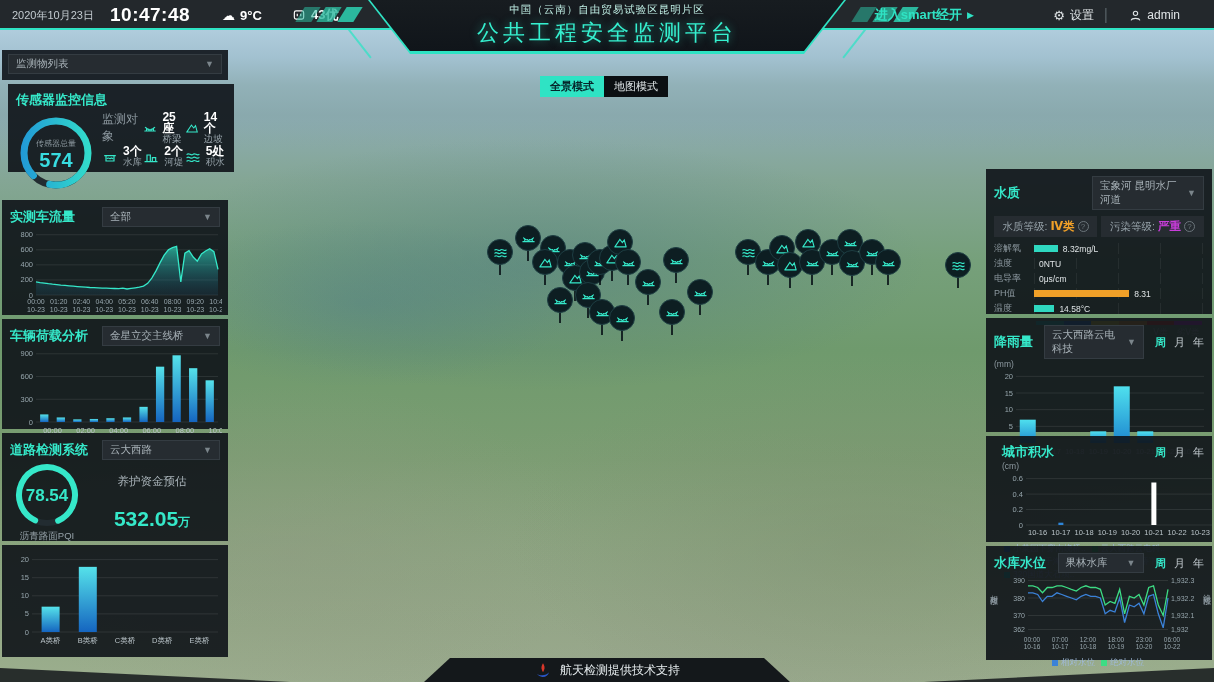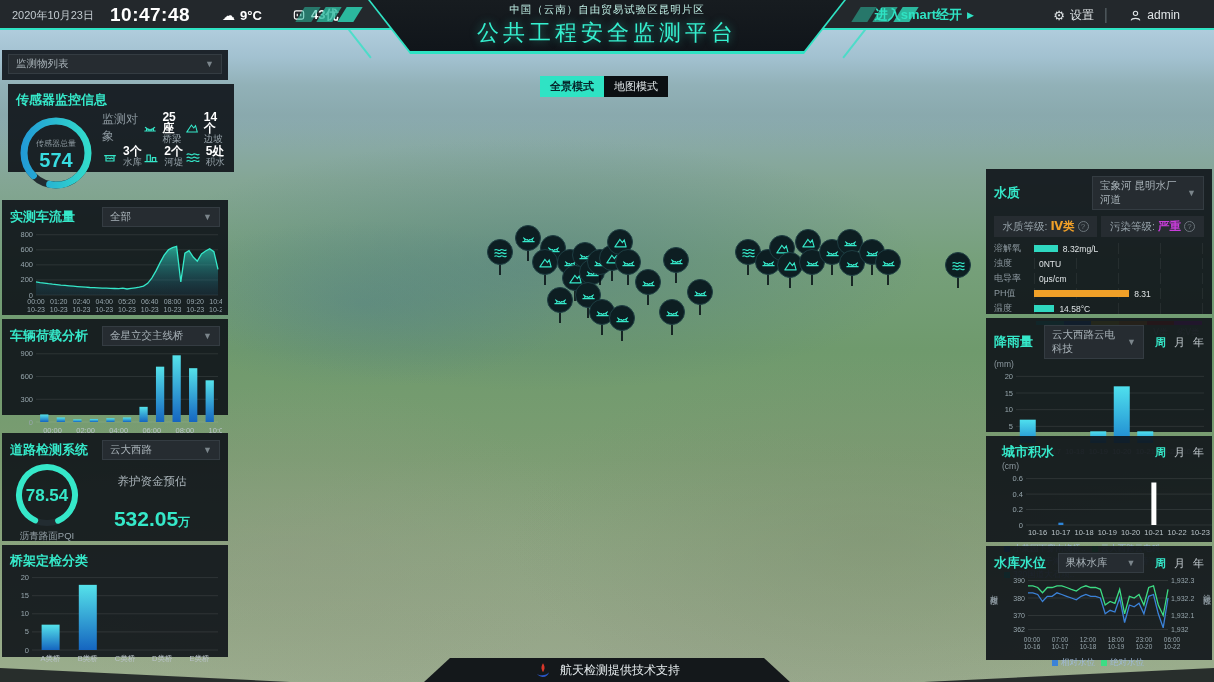--- a/index.html
+++ b/index.html
@@ -53,21 +53,21 @@
     padding:2px 7px; display:flex; align-items:center; justify-content:space-between; cursor:pointer; }
   .dropdown .caret { color:#7b858b; font-size:9px; margin-left:8px; }
   .tabs { display:flex; gap:8px; font-size:11px; color:#c3cbd0; }
   .tabs span { cursor:pointer; }
   .tabs .active { color:#35e8c9; font-weight:bold; }
 
   
   #p-monitor-list { top:50px; left:2px; height:30px; padding:4px 6px; }
   #p-sensor { top:84px; left:8px; height:88px; }
   #p-traffic { top:200px; left:2px; height:115px; }
-  #p-load { top:319px; left:2px; height:96px; }
+  #p-load { top:319px; left:2px; height:110px; }
   #p-road { top:433px; left:2px; height:108px; }
   #p-bridgeclass { top:545px; left:2px; height:112px; }
 
   
   #p-video { top:48px; left:986px; height:117px; }
   #p-quality { top:169px; left:986px; height:145px; }
   #p-rain { top:318px; left:986px; height:114px; }
   #p-citywater { top:436px; left:986px; height:106px;padding-left:16px; }
   #p-reservoir { top:546px; left:986px; height:114px; }
 
@@ -653,21 +653,20 @@
       <div id="road-right">
         <div id="road-est-label">养护资金预估</div>
         <div id="road-est-value">
           <span>532.05</span><small>万</small>
         </div>
       </div>
     </div>
   </div>
 
   <div class="panel" id="p-bridgeclass">
-    <div class="p-title">桥架定检分类</div>
     <div id="bridge-chart"><svg width="212" height="94" viewBox="0 0 212 94">
           <defs>
             <linearGradient id="g3" x1="0" y1="0" x2="0" y2="1">
               <stop offset="0" stop-color="#55e2ea"></stop>
               <stop offset="1" stop-color="#1565c0"></stop>
             </linearGradient>
           </defs>
           <line x1="22" y1="80" x2="208" y2="80" stroke="rgba(255,255,255,.09)" stroke-width="1"></line>
           <text x="19" y="82.5" fill="#97a6ad" font-size="7.5" text-anchor="end">0</text>
           <line x1="22" y1="61.9047619047619" x2="208" y2="61.9047619047619" stroke="rgba(255,255,255,.09)" stroke-width="1"></line>

